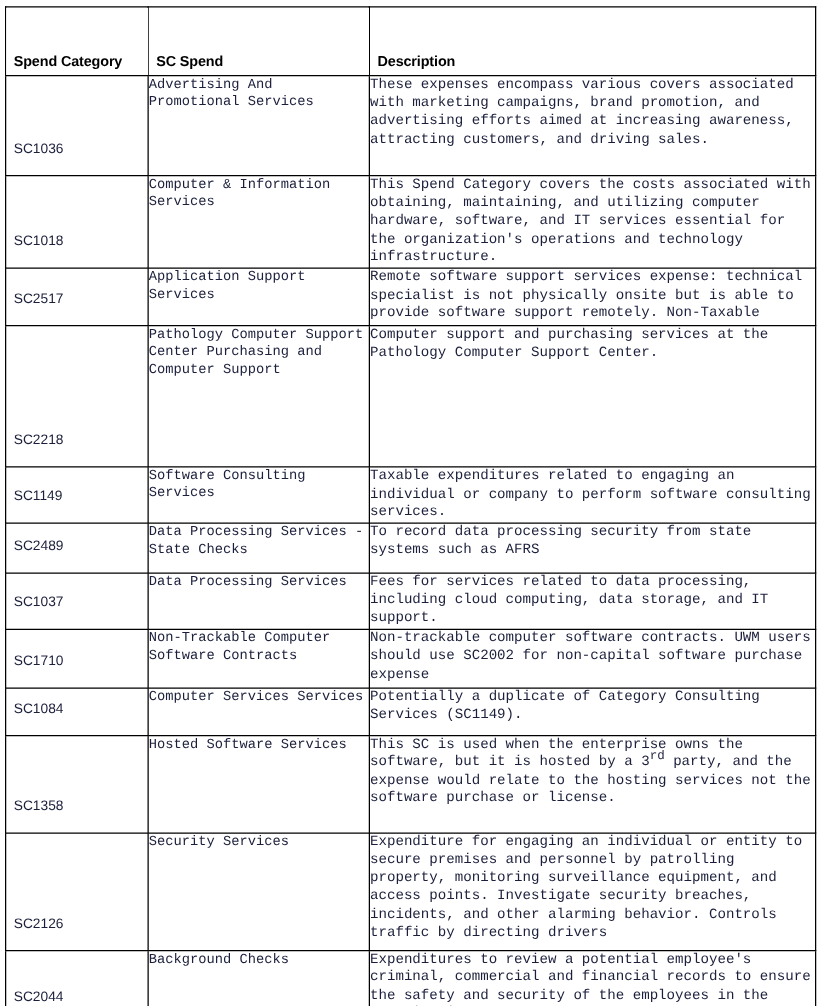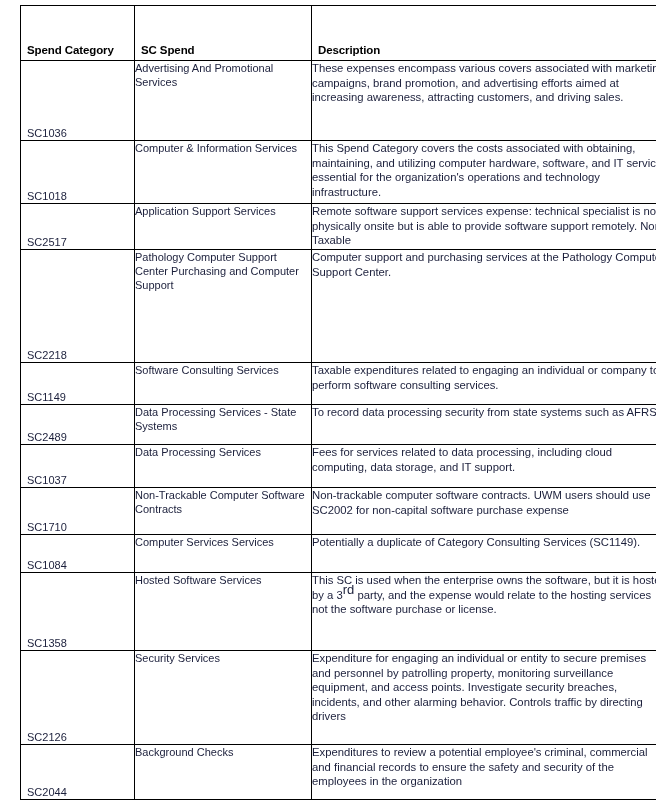--- a/index.html
+++ b/index.html
@@ -14,21 +14,20 @@
     font-family: "Liberation Sans", sans-serif;
     color: #1b1f3b;
     overflow: hidden;
   }
   #page {
     position: relative;
     width: 532px;
     height: 805px;
     background: #ffffff;
     box-sizing: border-box;
-    margin-left: 16px;
   }
   table.sc-table {
     position: absolute;
     left: 4px;
     top: 5px;
     width: 648px;
     border-collapse: collapse;
     table-layout: fixed;
     background: #ffffff;
   }
@@ -62,41 +61,42 @@
     white-space: nowrap;
   }
 
   
   td.code-cell {
     position: relative;
   }
   .code-text {
     position: absolute;
     left: 6px;
-    bottom: 0;
+    bottom: 14px;
     font-size: 11px;
     line-height: 13px;
     color: #1b1f3b;
     white-space: nowrap;
   }
   td.name-cell, td.desc-cell {
     padding: 3px 5px 2px 5px;
+    font-family: Liberation Mono, monospace;
   }
   .name-text {
     font-size: 11px;
     line-height: 14.2px;
     color: #1b1f3b;
   }
   .desc-text {
     font-size: 11.3px;
     line-height: 14.6px;
     color: #1b1f3b;
   }
   .desc-text sup {
-    font-size: 13px;
+    font-size: 10px;
     vertical-align: super;
     line-height: 0;
   }
 </style>
 </head>
 <body>
 
 <div id="page">
 
   <table class="sc-table">
@@ -172,21 +172,21 @@
           </td>
           <td class="desc-cell">
             <div class="desc-text">Taxable expenditures related to engaging an individual or company to perform software consulting services.</div>
           </td>
         </tr>
         <tr style="height: 40px;">
           <td class="code-cell">
             <span class="code-text">SC2489</span>
           </td>
           <td class="name-cell">
-            <div class="name-text">Data Processing Services - State Systems</div>
+            <div class="name-text">Data Processing Services - State Checks</div>
           </td>
           <td class="desc-cell">
             <div class="desc-text">To record data processing security from state systems such as AFRS</div>
           </td>
         </tr>
         <tr style="height: 43px;">
           <td class="code-cell">
             <span class="code-text">SC1037</span>
           </td>
           <td class="name-cell">

